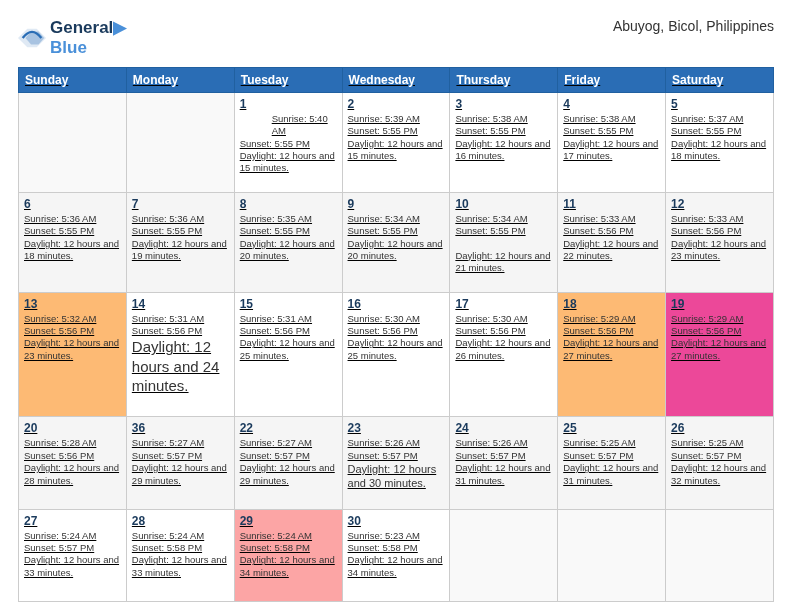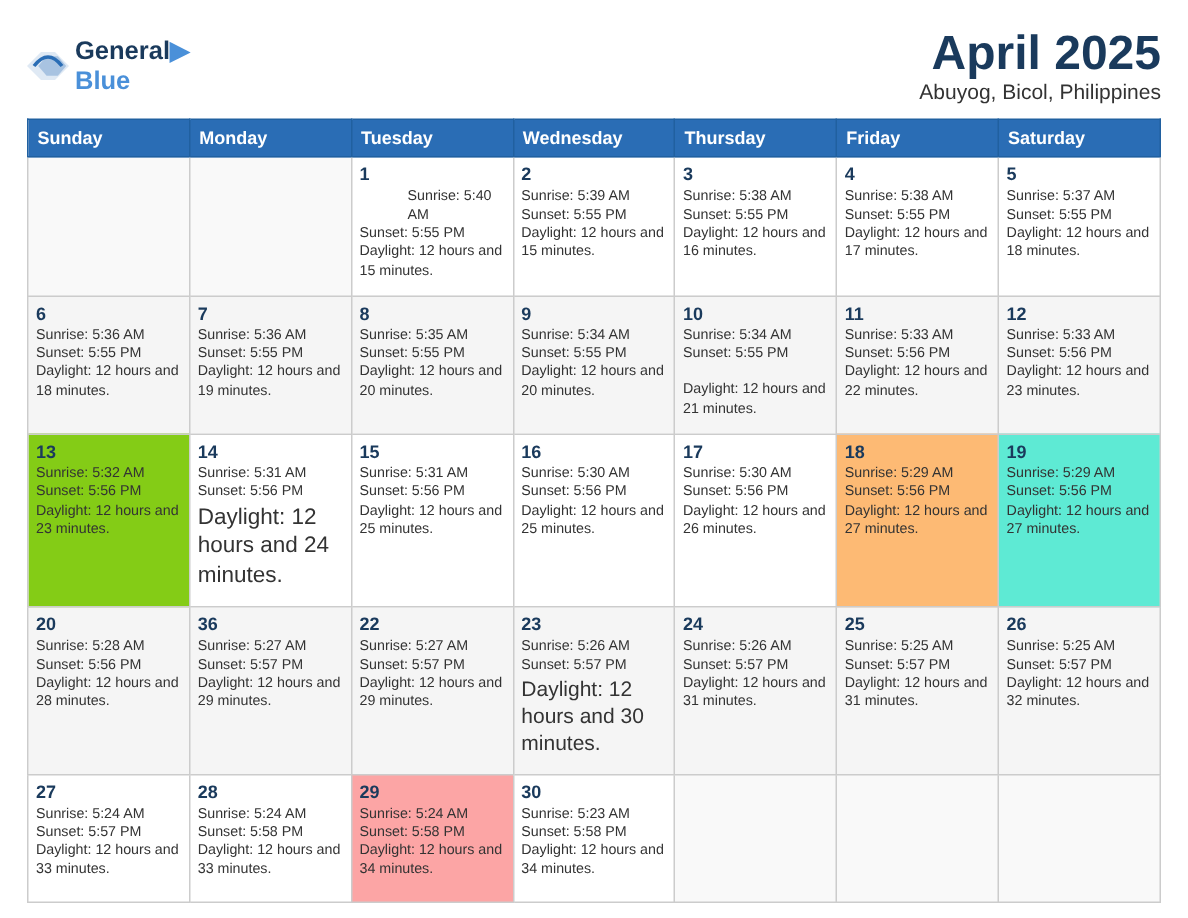--- a/index.html
+++ b/index.html
@@ -13,21 +13,21 @@
     .page {
       width: 792px;
       height: 612px;
       padding: 18px 18px 10px 18px;
       display: flex;
       flex-direction: column;
     }
     .header {
       display: flex;
       justify-content: space-between;
-      align-items: center;
+      align-items: flex-start;
       margin-bottom: 10px;
     }
     .logo {
       display: flex;
       align-items: center;
       gap: 4px;
     }
     .logo-icon {
       width: 28px;
       height: 28px;
@@ -79,41 +79,41 @@
       color: #1a3a5c;
       display: block;
       margin-bottom: 2px;
     }
     .empty {
       background: #f9f9f9 !important;
     }
     table {
       width: 100%;
       border-collapse: collapse;
+      text-decoration: underline;
     }
   </style>
 </head>
 <body>
 
 <div class="page">
   <div class="header">
     <div class="logo">
       <svg class="logo-icon" viewBox="0 0 30 30">
         <rect x="0" y="0" width="30" height="30" fill="none"></rect>
         <polygon points="20,5 30,15 20,25 10,25 0,15 10,5" fill="#2a6db5" opacity="0.15"></polygon>
         <polygon points="22,8 28,15 22,22 14,22 8,15 14,8" fill="#2a6db5" opacity="0.3"></polygon>
         <path d="M5 15 Q15 2 25 15" stroke="#2a6db5" stroke-width="2.5" fill="none"></path>
       </svg>
       <div>
         <div style="font-size:17px;font-weight:bold;color:#1a3a5c;line-height:1.15;">General<span style="color:#4a90d9;">▶</span></div>
         <div style="font-size:17px;font-weight:bold;color:#4a90d9;line-height:1.15;">Blue</div>
       </div>
     </div>
     <div class="title-block">
-      <div class="main-title">April 2025</div>
       <div class="subtitle">Abuyog, Bicol, Philippines</div>
     </div>
   </div>
 
   <table class="calendar">
     <thead>
       <tr>
       <th>Sunday</th>
           <th>Monday</th>
           <th>Tuesday</th>
@@ -196,21 +196,21 @@
             <div style="font-size: 9.5px; line-height: 1.3;">Daylight: 12 hours and 22 minutes.</div>
           </td>
           <td style="background: rgb(245, 245, 245);">
             <span class="day-num">12</span>
             <div style="font-size: 9.5px; line-height: 1.3;">Sunrise: 5:33 AM</div>
             <div style="font-size: 9.5px; line-height: 1.3;">Sunset: 5:56 PM</div>
             <div style="font-size: 9.5px; line-height: 1.3;">Daylight: 12 hours and 23 minutes.</div>
           </td>
         </tr>
         <tr>
-          <td style="background: #84cc16;">
+          <td style="background: #fdba74;">
             <span class="day-num">13</span>
             <div style="font-size: 9.5px; line-height: 1.3;">Sunrise: 5:32 AM</div>
             <div style="font-size: 9.5px; line-height: 1.3;">Sunset: 5:56 PM</div>
             <div style="font-size: 9.5px; line-height: 1.3;">Daylight: 12 hours and 23 minutes.</div>
           </td>
           <td style="background: rgb(255, 255, 255);">
             <span class="day-num">14</span>
             <div style="font-size: 9.5px; line-height: 1.3;">Sunrise: 5:31 AM</div>
             <div style="font-size: 9.5px; line-height: 1.3;">Sunset: 5:56 PM</div>
             <div style="font-size: 15px; line-height: 1.3;">Daylight: 12 hours and 24 minutes.</div>
@@ -232,21 +232,21 @@
             <div style="font-size: 9.5px; line-height: 1.3;">Sunrise: 5:30 AM</div>
             <div style="font-size: 9.5px; line-height: 1.3;">Sunset: 5:56 PM</div>
             <div style="font-size: 9.5px; line-height: 1.3;">Daylight: 12 hours and 26 minutes.</div>
           </td>
           <td style="background: #fdba74;">
             <span class="day-num">18</span>
             <div style="font-size: 9.5px; line-height: 1.3;">Sunrise: 5:29 AM</div>
             <div style="font-size: 9.5px; line-height: 1.3;">Sunset: 5:56 PM</div>
             <div style="font-size: 9.5px; line-height: 1.3;">Daylight: 12 hours and 27 minutes.</div>
           </td>
-          <td style="background: #5eead4;">
+          <td style="background: #ec4899;">
             <span class="day-num">19</span>
             <div style="font-size: 9.5px; line-height: 1.3;">Sunrise: 5:29 AM</div>
             <div style="font-size: 9.5px; line-height: 1.3;">Sunset: 5:56 PM</div>
             <div style="font-size: 9.5px; line-height: 1.3;">Daylight: 12 hours and 27 minutes.</div>
           </td>
         </tr>
         <tr>
           <td style="background: rgb(245, 245, 245);">
             <span class="day-num">20</span>
             <div style="font-size: 9.5px; line-height: 1.3;">Sunrise: 5:28 AM</div>
@@ -262,21 +262,21 @@
           <td style="background: rgb(245, 245, 245);">
             <span class="day-num">22</span>
             <div style="font-size: 9.5px; line-height: 1.3;">Sunrise: 5:27 AM</div>
             <div style="font-size: 9.5px; line-height: 1.3;">Sunset: 5:57 PM</div>
             <div style="font-size: 9.5px; line-height: 1.3;">Daylight: 12 hours and 29 minutes.</div>
           </td>
           <td style="background: rgb(245, 245, 245);">
             <span class="day-num">23</span>
             <div style="font-size: 9.5px; line-height: 1.3;">Sunrise: 5:26 AM</div>
             <div style="font-size: 9.5px; line-height: 1.3;">Sunset: 5:57 PM</div>
-            <div style="font-size: 14px; line-height: 1.3;">Daylight: 12 hours and 30 minutes.</div>
+            <div style="font-size: 11px; line-height: 1.3;">Daylight: 12 hours and 30 minutes.</div>
           </td>
           <td style="background: rgb(245, 245, 245);">
             <span class="day-num">24</span>
             <div style="font-size: 9.5px; line-height: 1.3;">Sunrise: 5:26 AM</div>
             <div style="font-size: 9.5px; line-height: 1.3;">Sunset: 5:57 PM</div>
             <div style="font-size: 9.5px; line-height: 1.3;">Daylight: 12 hours and 31 minutes.</div>
           </td>
           <td style="background: rgb(245, 245, 245);">
             <span class="day-num">25</span>
             <div style="font-size: 9.5px; line-height: 1.3;">Sunrise: 5:25 AM</div>

